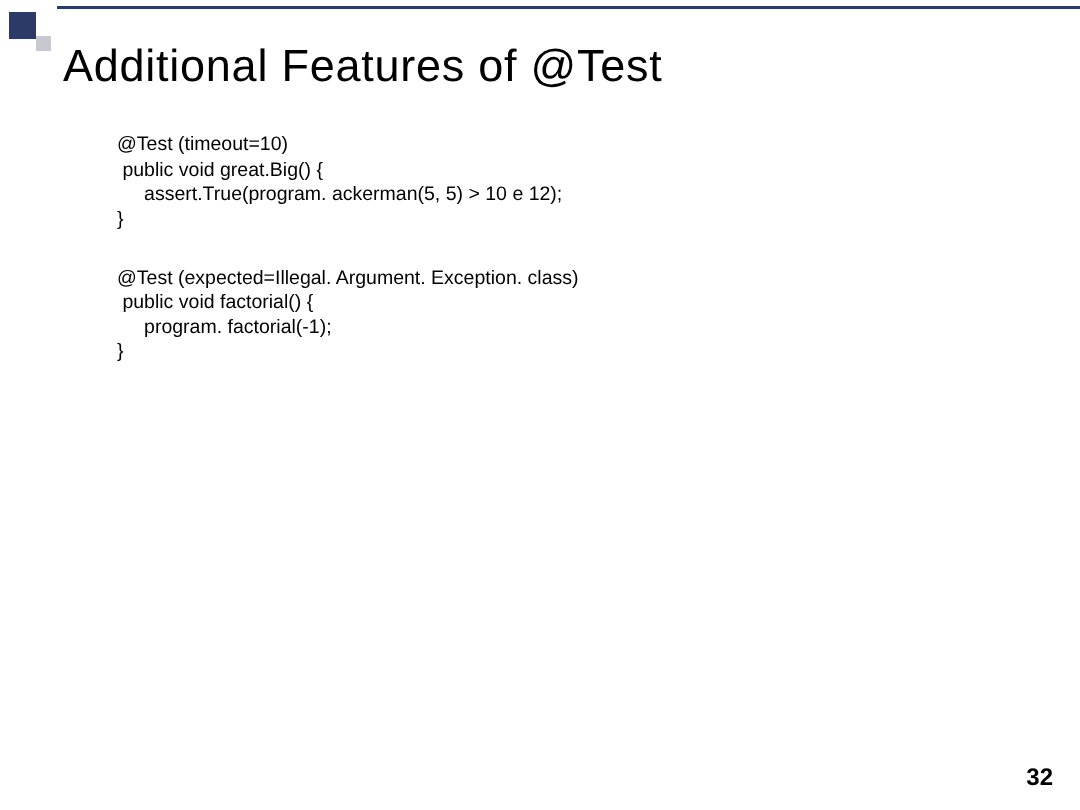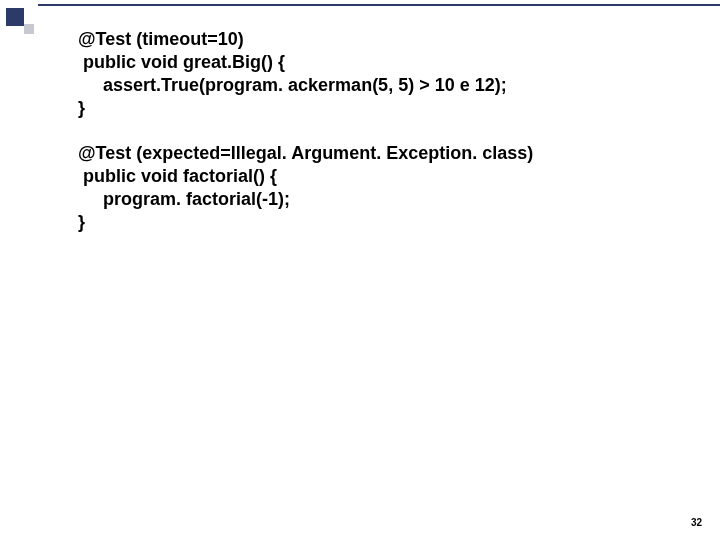--- a/index.html
+++ b/index.html
@@ -60,46 +60,47 @@
     font-size: 20px;
     line-height: 1.25;
     margin-bottom: 10px;
   }
   .para .hang {
     display: block;
     padding-left: 24px;
     text-indent: -24px;
   }
   .code {
-    font-size: 18px;
-    font-weight: 700;
+    font-size: 13px;
+    font-weight: 400;
     line-height: 1.28;
     padding-left: 36px;
     margin-bottom: 22px;
     white-space: pre;
     font-family: Arial, Helvetica, sans-serif;
   }
   .page-num {
     position: absolute;
     bottom: 12px;
     right: 18px;
-    font-size: 10px;
+    font-size: 16px;
     font-weight: 700;
   }
 </style>
 </head>
 <body>
 
 <div class="corner-deco">
   <div class="big-sq"></div>
   <div class="small-sq"></div>
 </div>
 <div class="top-line"></div>
 
 <div class="slide">
+  <h1 class="title">Additional Features of @Test</h1>
 
 
   <div class="code">@Test (timeout=10)
  public void great.Big() {
      assert.True(program. ackerman(5, 5) &gt; 10 e 12);
 }</div>
 
 
   <div class="code">@Test (expected=Illegal. Argument. Exception. class)
  public void factorial() {

